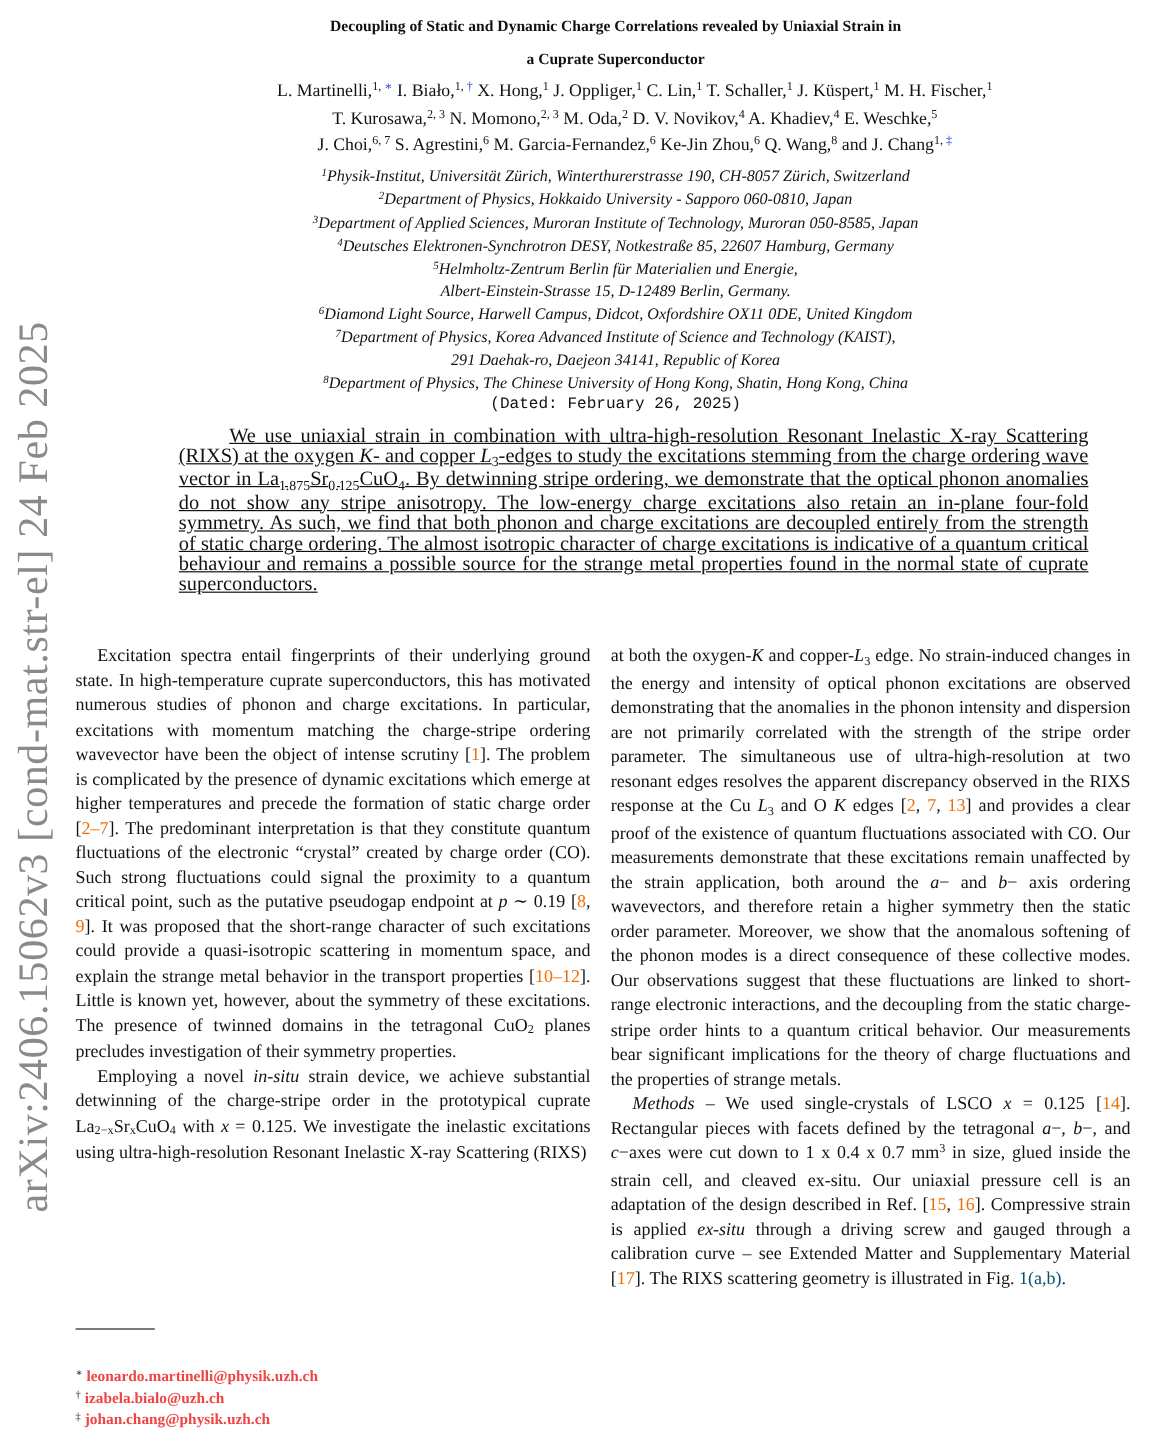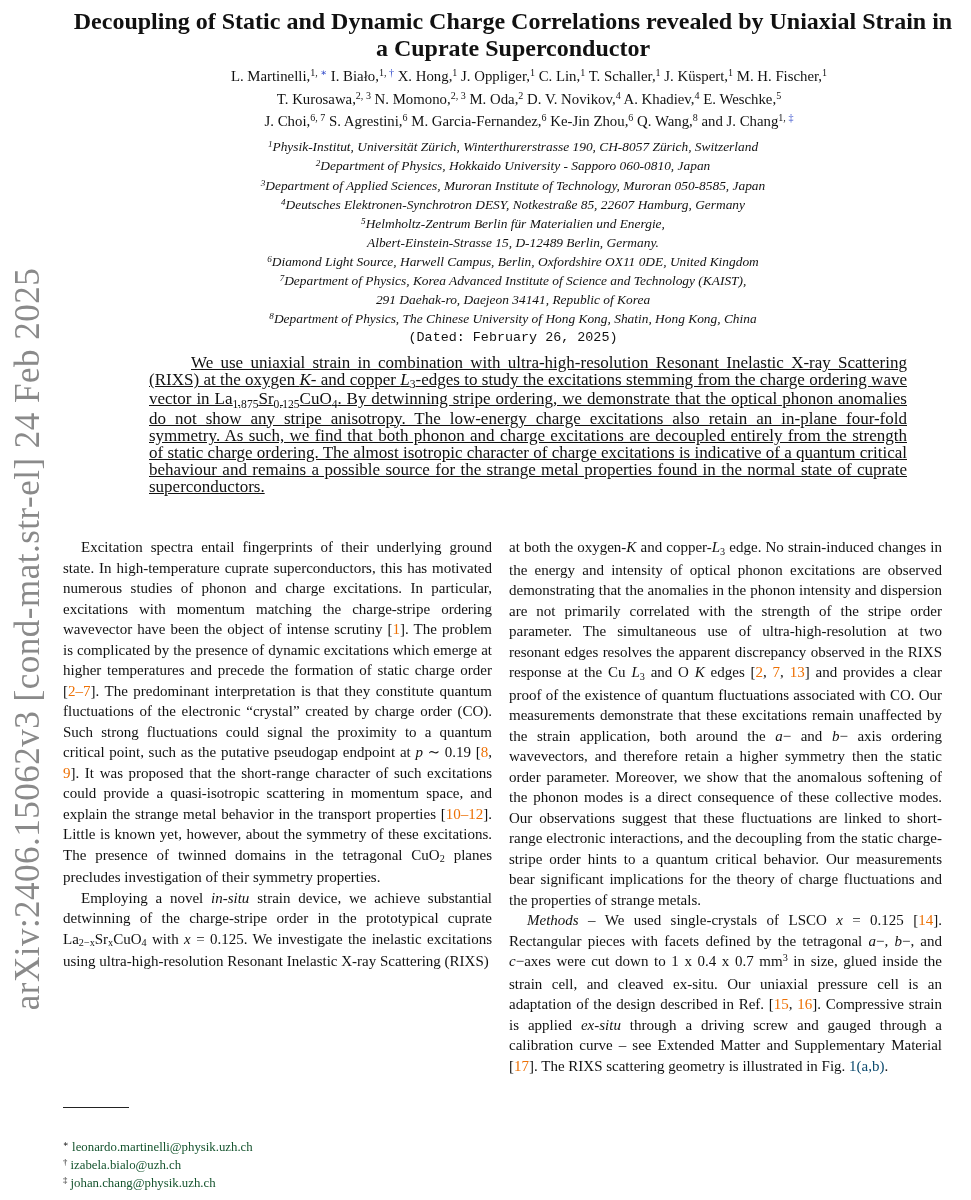--- a/index.html
+++ b/index.html
@@ -8,21 +8,21 @@
     background:#ffffff; overflow:hidden; color:#111;
     font-family:"Liberation Serif","DejaVu Serif",serif;
   }
   .watermark {
     position:absolute; left:-569px; top:616px; width:1200px; height:46px;
     transform:rotate(-90deg); text-align:center;
     font-size:35px; color:#8a8a8a; letter-spacing:0.5px; white-space:nowrap;
   }
   .content { position:absolute; left:63px; top:0; width:900px; height:1200px; }
   .title-block { position:absolute; left:0; top:8px; width:900px; text-align:center;
-    font-size:24px; font-weight:bold; line-height:27px; }
+    font-size:13px; font-weight:bold; line-height:27px; }
   .authors-block { position:absolute; left:16px; top:66px; width:900px; text-align:center;
     font-size:14.8px; line-height:21.5px; }
   .affil-block { position:absolute; left:0; top:138px; width:900px; text-align:center;
     font-size:13.4px; line-height:18.3px; }
   .affil-line { font-style:italic; }
   .dated-line { font-style:normal;font-family:Liberation Mono, monospace; }
   .abstract { position:absolute; left:86px; top:354px; width:758px;
     font-size:17px; line-height:17.2px; text-align:justify; text-indent:42px;text-decoration:underline; }
   .col { position:absolute; top:537px; font-size:15px; line-height:20.5px; text-align:justify; }
   .col-left  { left:0;  width:429px; height:663px; overflow:hidden; }
@@ -32,21 +32,21 @@
   .footnote-rule { position:absolute; left:0; top:1107px; width:66px; border-top:1.7px solid #222; }
   .footnotes { position:absolute; left:0; top:1139px; width:429px;
     font-size:12.8px; line-height:16.9px; text-align:left; }
   
   .rt-sup, .rt-supb, .rt-fsym { font-size:68%; position:relative; top:-0.45em; }
   .rt-sub { font-size:68%; position:relative; top:0.28em; }
   .rt-i { font-style:italic;text-align:center; }
   .rt-ref { color:#ED7004; }
   .rt-fig { color:#0c4a6e; }
   .rt-supb { color:#2B45C8; }
-  .rt-email { color:#14532d; }
+  .rt-email { color:#ef4444;font-weight:bold; }
 </style>
 </head>
 <body>
 
 <div class="page">
 
   <div class="watermark">arXiv:2406.15062v3  [cond-mat.str-el]  24 Feb 2025</div>
 
   <div class="content">
 
@@ -61,21 +61,21 @@
       <div><span class="rt-n">J. Choi,</span><span class="rt-sup">6, 7</span><span class="rt-n"> S. Agrestini,</span><span class="rt-sup">6</span><span class="rt-n"> M. Garcia-Fernandez,</span><span class="rt-sup">6</span><span class="rt-n"> Ke-Jin Zhou,</span><span class="rt-sup">6</span><span class="rt-n"> Q. Wang,</span><span class="rt-sup">8</span><span class="rt-n"> and J. Chang</span><span class="rt-sup">1, </span><span class="rt-supb">‡</span></div>
     </div>
 
     <div class="affil-block">
       <div class="affil-line"><span class="rt-sup">1</span><span class="rt-i">Physik-Institut, Universität Zürich, Winterthurerstrasse 190, CH-8057 Zürich, Switzerland</span></div>
       <div class="affil-line"><span class="rt-sup">2</span><span class="rt-i">Department of Physics, Hokkaido University - Sapporo 060-0810, Japan</span></div>
       <div class="affil-line"><span class="rt-sup">3</span><span class="rt-i">Department of Applied Sciences, Muroran Institute of Technology, Muroran 050-8585, Japan</span></div>
       <div class="affil-line"><span class="rt-sup">4</span><span class="rt-i">Deutsches Elektronen-Synchrotron DESY, Notkestraße 85, 22607 Hamburg, Germany</span></div>
       <div class="affil-line"><span class="rt-sup">5</span><span class="rt-i">Helmholtz-Zentrum Berlin für Materialien und Energie,</span></div>
       <div class="affil-line"><span class="rt-i">Albert-Einstein-Strasse 15, D-12489 Berlin, Germany.</span></div>
-      <div class="affil-line"><span class="rt-sup">6</span><span class="rt-i">Diamond Light Source, Harwell Campus, Berlin, Oxfordshire OX11 0DE, United Kingdom</span></div>
+      <div class="affil-line"><span class="rt-sup">6</span><span class="rt-i">Diamond Light Source, Harwell Campus, Didcot, Oxfordshire OX11 0DE, United Kingdom</span></div>
       <div class="affil-line"><span class="rt-sup">7</span><span class="rt-i">Department of Physics, Korea Advanced Institute of Science and Technology (KAIST),</span></div>
       <div class="affil-line"><span class="rt-i">291 Daehak-ro, Daejeon 34141, Republic of Korea</span></div>
       <div class="affil-line"><span class="rt-sup">8</span><span class="rt-i">Department of Physics, The Chinese University of Hong Kong, Shatin, Hong Kong, China</span></div>
       <div class="dated-line">(Dated: February 26, 2025)</div>
     </div>
 
     <div class="abstract"><span class="rt-n">We use uniaxial strain in combination with ultra-high-resolution Resonant Inelastic X-ray Scattering (RIXS) at the oxygen </span><span class="rt-i">K</span><span class="rt-n">- and copper </span><span class="rt-i">L</span><span class="rt-sub">3</span><span class="rt-n">-edges to study the excitations stemming from the charge ordering wave vector in La</span><span class="rt-sub">1.875</span><span class="rt-n">Sr</span><span class="rt-sub">0.125</span><span class="rt-n">CuO</span><span class="rt-sub">4</span><span class="rt-n">. By detwinning stripe ordering, we demonstrate that the optical phonon anomalies do not show any stripe anisotropy. The low-energy charge excitations also retain an in-plane four-fold symmetry. As such, we find that both phonon and charge excitations are decoupled entirely from the strength of static charge ordering. The almost isotropic character of charge excitations is indicative of a quantum critical behaviour and remains a possible source for the strange metal properties found in the normal state of cuprate superconductors.</span></div>
 
     <div class="col col-left">
       <p><span class="rt-n">Excitation spectra entail fingerprints of their underlying ground state. In high-temperature cuprate superconductors, this has motivated numerous studies of phonon and charge excitations. In particular, excitations with momentum matching the charge-stripe ordering wavevector have been the object of intense scrutiny [</span><span class="rt-ref">1</span><span class="rt-n">]. The problem is complicated by the presence of dynamic excitations which emerge at higher temperatures and precede the formation of static charge order [</span><span class="rt-ref">2–7</span><span class="rt-n">]. The predominant interpretation is that they constitute quantum fluctuations of the electronic “crystal” created by charge order (CO). Such strong fluctuations could signal the proximity to a quantum critical point, such as the putative pseudogap endpoint at </span><span class="rt-i">p</span><span class="rt-n"> ∼ 0.19 [</span><span class="rt-ref">8</span><span class="rt-n">, </span><span class="rt-ref">9</span><span class="rt-n">]. It was proposed that the short-range character of such excitations could provide a quasi-isotropic scattering in momentum space, and explain the strange metal behavior in the transport properties [</span><span class="rt-ref">10–12</span><span class="rt-n">]. Little is known yet, however, about the symmetry of these excitations. The presence of twinned domains in the tetragonal CuO</span><span class="rt-sub">2</span><span class="rt-n"> planes precludes investigation of their symmetry properties.</span></p>

